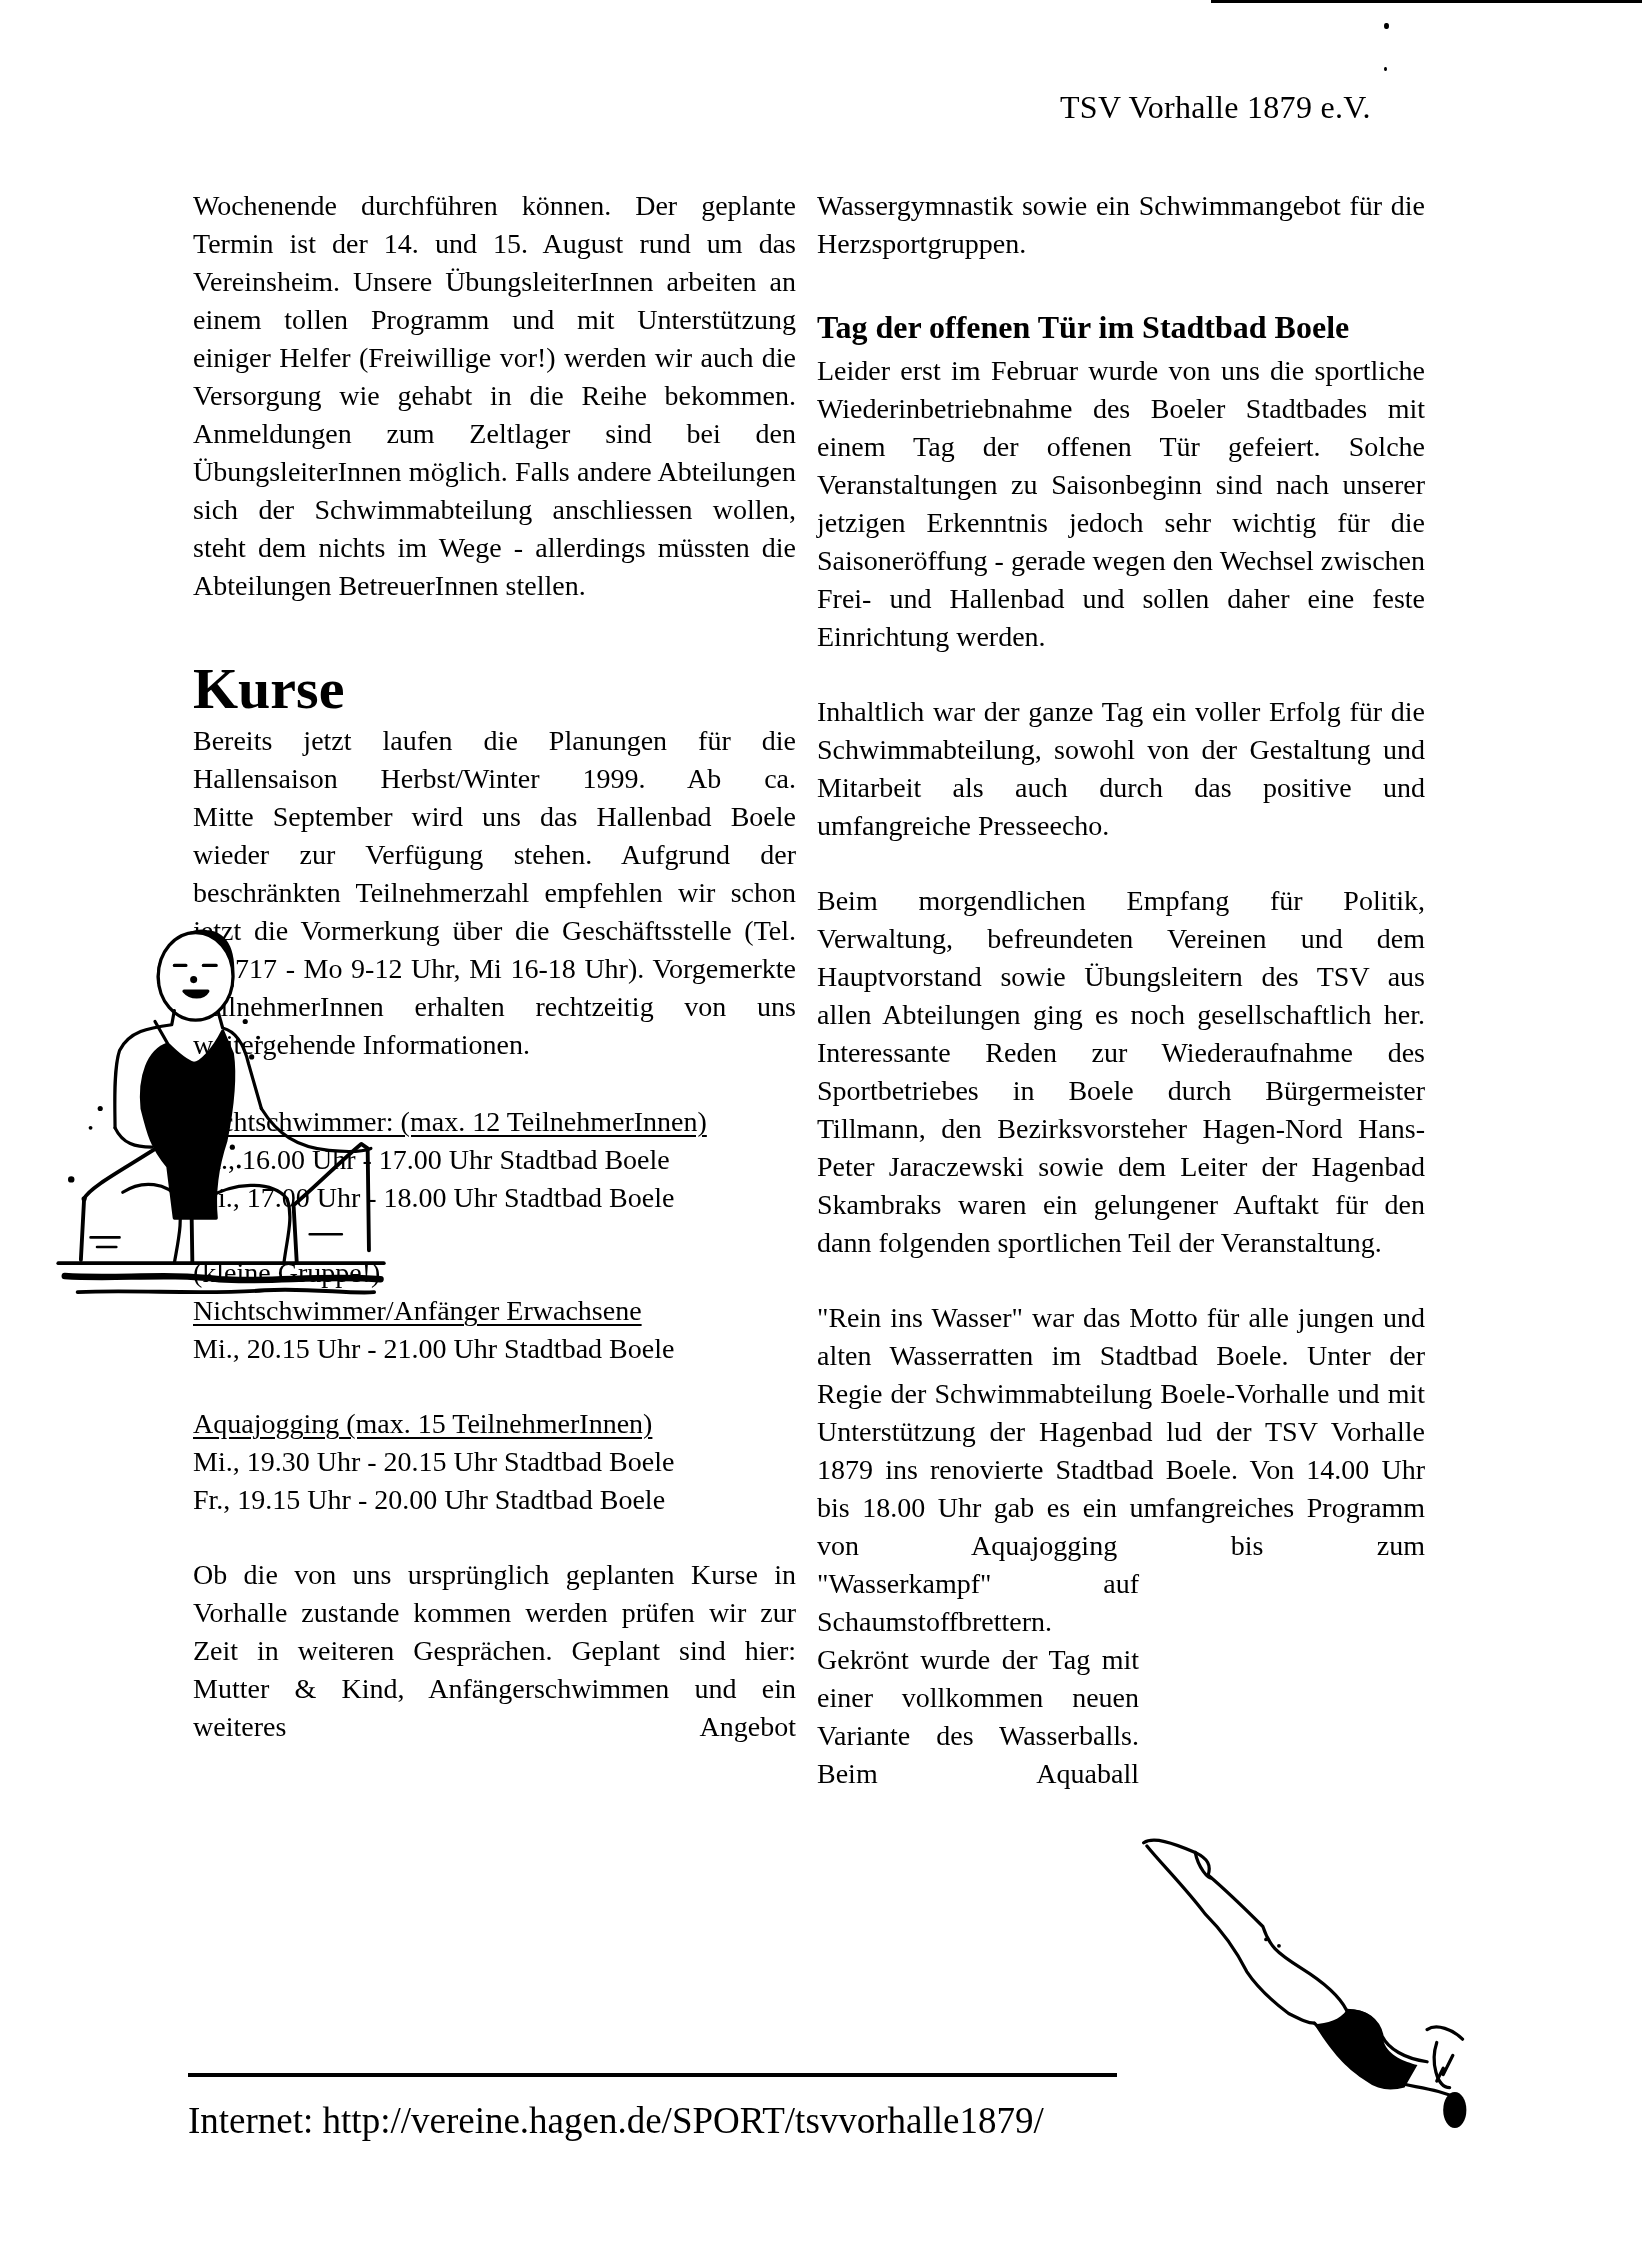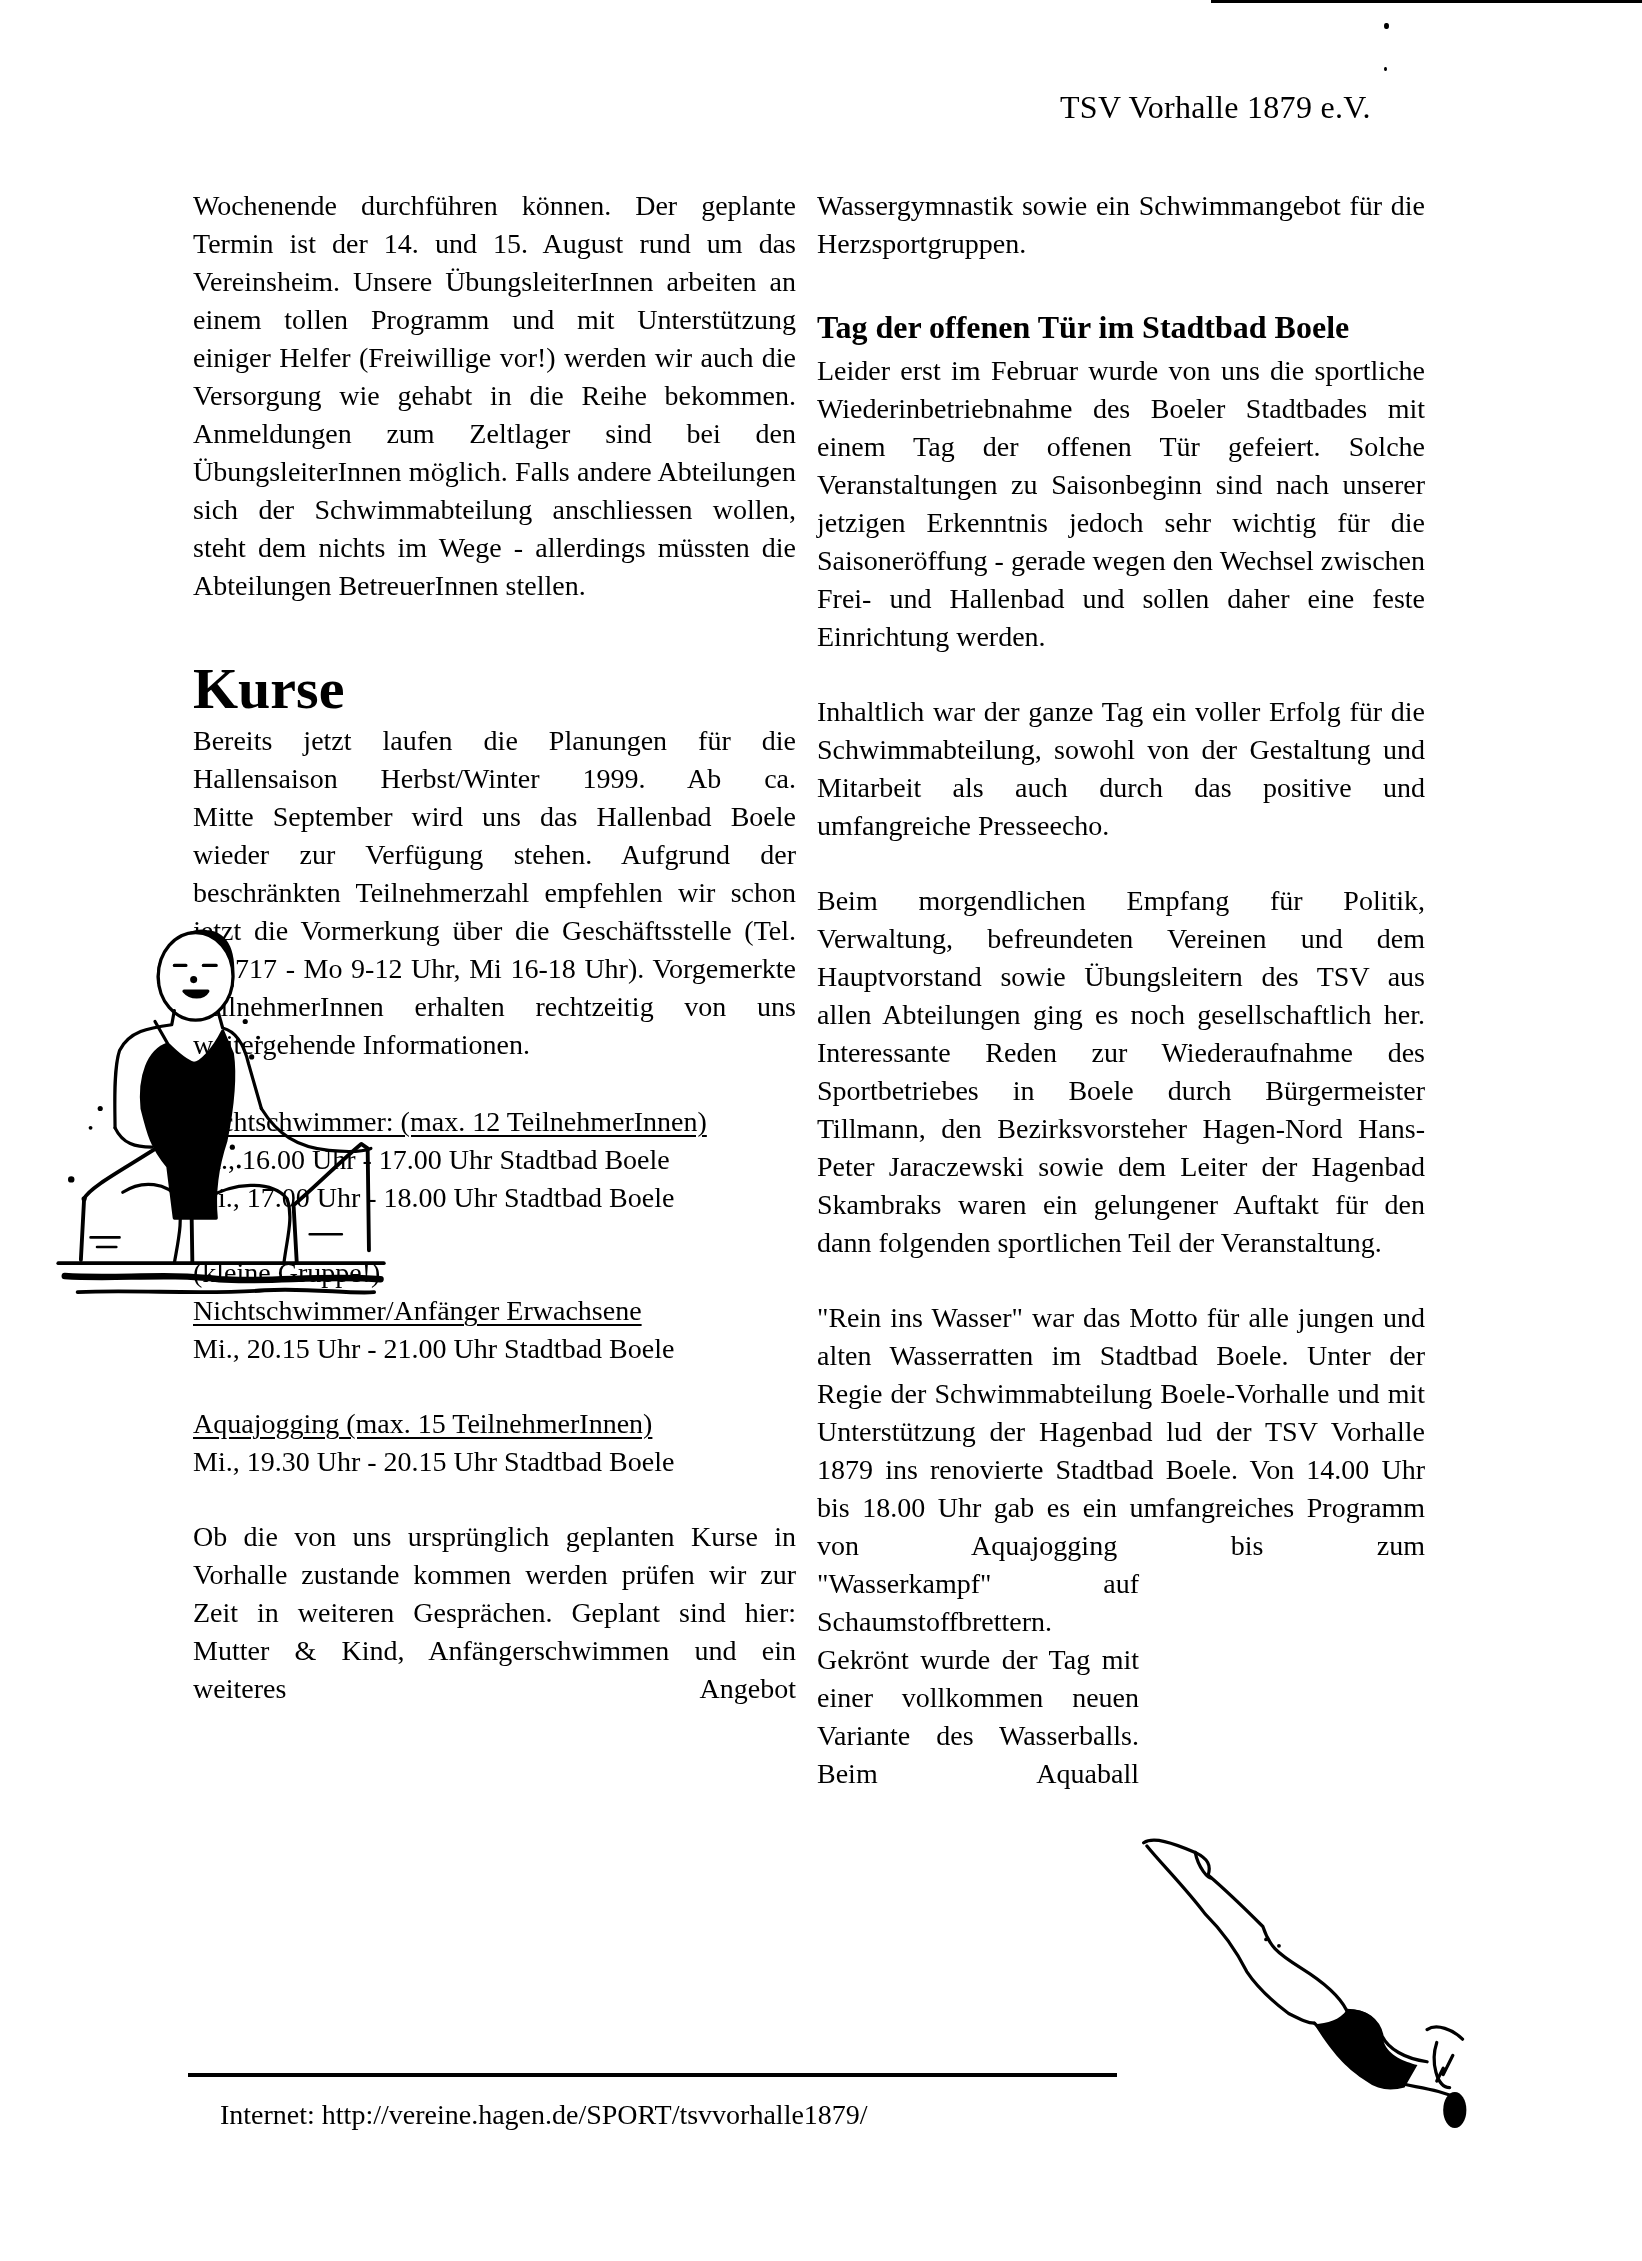--- a/index.html
+++ b/index.html
@@ -22,21 +22,21 @@
     .h-tag { font-size: 32px; font-weight: bold; line-height: 50px; margin-top: 39px; text-align: justify; text-align-last: left; }
     .inset-text { }
 
     .course-head { text-decoration: underline; text-decoration-thickness: 1.9px; text-underline-offset: 3.9px; display: inline-block; }
     .course-block { margin-top: 37px; }
     .course-block.first { margin-top: 39px; }
 
     .narrow { width: 322px; }
 
     .footer-rule { position: absolute; left: 188px; top: 2073px; width: 929px; height: 3.9px; background: #000; }
-    .footer-url { position: absolute; left: 188px; top: 2099px; font-size: 28px; white-space: nowrap; margin-left: 32px; }
+    .footer-url { position: absolute; left: 188px; top: 2099px; font-size: 37px; white-space: nowrap; }
 
     .illus { position: absolute; }
     .illus-swimmer-ladder { left: 39px; top: 915px; width: 348px; height: 387px; }
     .illus-diver { left: 1134px; top: 1817px; width: 335px; height: 438px; }
   </style>
 </head>
 <body>
 
 <div class="scan-edge-top"></div>
 <div class="scan-dot" style="left:1384px;top:23px;width:4.5px;height:6.4px;"></div>
@@ -59,20 +59,21 @@
 
   <div class="course-block">
     <div>(kleine Gruppe!)</div>
     <div><span class="course-head">Nichtschwimmer/Anfänger Erwachsene</span></div>
     <div>Mi., 20.15 Uhr - 21.00 Uhr Stadtbad Boele</div>
   </div>
 
   <div class="course-block">
     <div><span class="course-head">Aquajogging (max. 15 TeilnehmerInnen)</span></div>
     <div>Mi., 19.30 Uhr - 20.15 Uhr Stadtbad Boele</div>
+    <div>Fr., 19.15 Uhr - 20.00 Uhr Stadtbad Boele</div>
   </div>
 
   <p class="gap" style="text-align-last: justify;">Ob die von uns ursprünglich geplanten Kurse in Vorhalle zustande kommen werden prüfen wir zur Zeit in weiteren Gesprächen. Geplant sind hier: Mutter &amp; Kind, Anfänger­schwimmen und ein weiteres Angebot</p>
 </div>
 
 <div class="col col-right">
   <p>Wassergymnastik sowie ein Schwimmangebot für die Herzsportgruppen.</p>
   <h2 class="h-tag">Tag der offenen Tür im Stadtbad Boele</h2>
   <p>Leider erst im Februar wurde von uns die sportliche Wiederinbetriebnahme des Boeler Stadtbades mit einem Tag der offenen Tür gefeiert. Solche Veranstaltungen zu Saisonbeginn sind nach unserer jetzigen Erkenntnis jedoch sehr wichtig für die Saisoneröffung - gerade wegen den Wechsel zwischen Frei- und Hallenbad und sollen daher eine feste Einrichtung werden.</p>
   <p class="gap">Inhaltlich war der ganze Tag ein voller Erfolg für die Schwimmabteilung, sowohl von der Gestaltung und Mitarbeit als auch durch das positive und umfangreiche Presseecho.</p>

